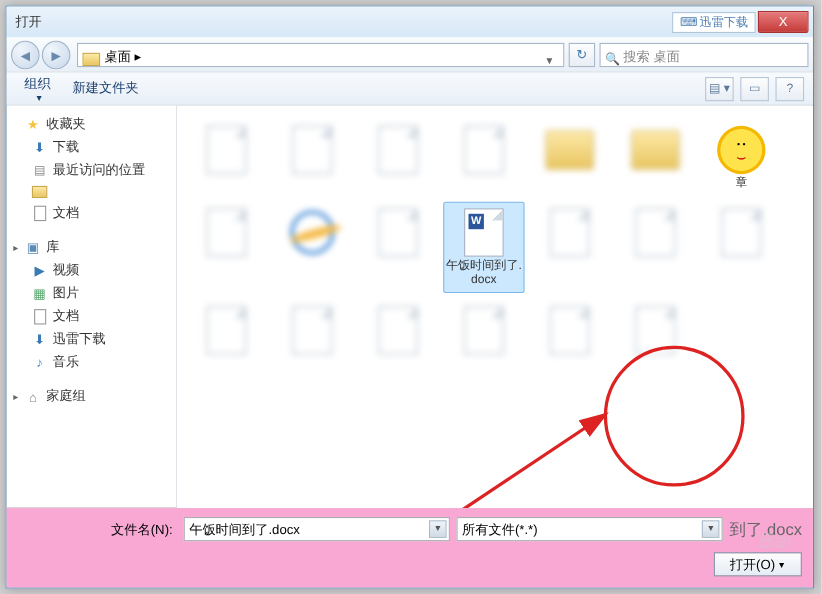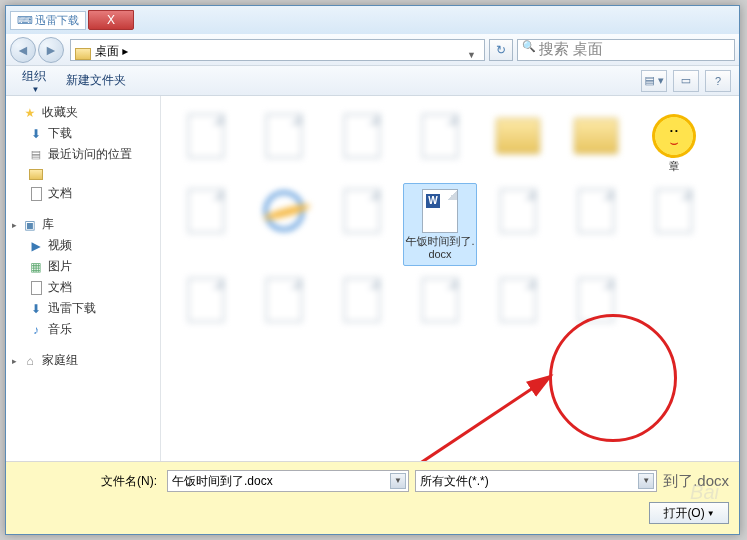--- a/index.html
+++ b/index.html
@@ -10,21 +10,21 @@
     .ime-hint { font-size: 11px; color: #4a7db1; padding: 1px 6px; border: 1px solid #b0c6db; background: #fff; margin-right: 2px; }
     .ime-hint::before { content: "⌨"; margin-right: 2px; }
     .close-btn { width: 46px; height: 20px; background: linear-gradient(to bottom, #e67a7a, #c43c3a); color: #fff; text-align: center; font-size: 12px; line-height: 18px; border: 1px solid #a83232; border-radius: 0 0 2px 2px; cursor: pointer; }
     .navrow { height: 32px; display: flex; align-items: center; background: linear-gradient(to bottom, #fafcfe, #e8eff7); border-bottom: 1px solid #d0d9e2; padding: 0 4px; gap: 4px; }
     .navbtns { display: flex; }
     .navcircle { width: 26px; height: 26px; border-radius: 50%; background: radial-gradient(circle at 30% 30%, #f0f6fc, #c8d8e8); border: 1px solid #9fb4ca; margin-right: 2px; display: flex; align-items: center; justify-content: center; color: #6a8bad; font-size: 14px; }
     .addressbar { flex: 1; height: 22px; border: 1px solid #a8b8c8; background: #fff; display: flex; align-items: flex-end; padding: 0 4px; font-size: 12px; }
     .addr-icon { width: 16px; height: 12px; background: linear-gradient(to bottom, #fde9a8, #e8c560); border: 1px solid #c9a84a; margin-right: 4px; }
     .addr-dd { margin-left: auto; color: #666; font-size: 9px; padding: 0 4px; }
     .refresh { width: 24px; height: 22px; border: 1px solid #a8b8c8; background: linear-gradient(to bottom,#fdfdfd,#e8eef5); display: flex; align-items: center; justify-content: center; color: #4a7db1; font-size: 12px; }
-    .searchbox { width: 218px; height: 22px; border: 1px solid #a8b8c8; background: #fff; display: flex; align-items: flex-start; padding: 0 4px; font-size: 15px; color: #888; }
+    .searchbox { width: 190px; height: 22px; border: 1px solid #a8b8c8; background: #fff; display: flex; align-items: flex-end; padding: 0 4px; font-size: 12px; color: #888; }
     .searchbox::before { content: "🔍"; font-size: 11px; margin-right: 3px; }
     .toolbar { height: 30px; background: linear-gradient(to bottom, #f7fafd, #e8eff7); border-bottom: 1px solid #d0d9e2; display: flex; align-items: center; padding: 0 8px; font-size: 12px; gap: 4px; }
     .tbtn { padding: 3px 8px; color: #1a3e6e; cursor: pointer; display: flex; align-items: center; flex-direction: column; }
     .tbtn .dd { font-size: 8px; margin-left: 3px; }
     .spacer { flex: 1; }
     .viewbtn { width: 26px; height: 22px; border: 1px solid #b8c6d5; background: linear-gradient(to bottom,#fdfdfd,#e8eef5); display: flex; align-items: center; justify-content: center; font-size: 11px; color: #5a7a9c; margin-left: 2px; }
     .body { flex: 1; display: flex; overflow: hidden; }
     .sidebar { width: 155px; background: #fff; border-right: 1px solid #e0e4e8; overflow-y: auto; padding: 6px 0; }
     .sb-group { margin-bottom: 10px; }
     .sb-head { display: flex; align-items: center; font-size: 12px; padding: 2px 6px; color: #333; }
@@ -54,37 +54,38 @@
     .doc-ico.word::after { content:"W"; position:absolute; top:4px; left:3px; width:14px; height:14px; background:#2b579a; color:#fff; font-size:10px; font-weight:bold; text-align:center; line-height:14px; }
     .folder-ico { width: 44px; height: 36px; background: linear-gradient(to bottom,#fde9a8,#e8c560); border:1px solid #c9a84a; border-radius:2px; }
     .ie-ico { width:40px; height:40px; border-radius:50%; border:3px solid #2b7cd1; position:relative; }
     .ie-ico::after { content:""; position:absolute; left:-4px; top:14px; width:48px; height:8px; background:#f5b842; border-radius:50%; transform:rotate(-15deg); }
     .sun-ico { width:44px; height:44px; border-radius:50%; background: radial-gradient(circle, #ffe34d 60%, #f5b800 62%); position:relative; }
     .sun-ico::before { content:"• •"; position:absolute; top:12px; width:100%; text-align:center; font-size:8px; }
     .sun-ico::after { content:"⌣"; position:absolute; top:20px; width:100%; text-align:center; color:#c00; font-size:14px; }
     .sel { background: #cce8ff; border: 1px solid #7ab7ed; border-radius: 2px; padding: 3px 1px; }
     .circle-annot { position: absolute; left: 388px; top: 218px; width: 128px; height: 128px; border: 3px solid #d22; border-radius: 50%; pointer-events: none; }
     .arrow-annot { position: absolute; left: -10px; top: 250px; width: 430px; height: 300px; pointer-events: none; }
-    .footer { background: #fef9c3; border-top: 1px solid #d8d8d8; padding: 8px 10px 10px 10px; display: flex; flex-direction: column; gap: 8px; }
+    .footer { background: #f9a8d4; border-top: 1px solid #d8d8d8; padding: 8px 10px 10px 10px; display: flex; flex-direction: column; gap: 8px; }
     .frow { display: flex; align-items: center; gap: 6px; font-size: 12px; }
     .flabel { width: 145px; text-align: right; padding-right: 4px; }
     .combo { flex: 1; height: 22px; border: 1px solid #abadb3; background: #fff; display: flex; align-items: center; padding: 0 4px; font-size: 12px; position:relative; }
     .combo .dd { position:absolute; right:2px; top:2px; width:16px; height:16px; background: linear-gradient(to bottom,#f0f4f9,#d0dae6); border:1px solid #a8b8c8; text-align:center; font-size:8px; line-height:14px; color:#555; }
     .filter { width: 160px; }
     .btnrow { display: flex; justify-content: flex-end; gap: 8px; margin-top: 2px; }
     .winbtn { min-width: 80px; height: 22px; border: 1px solid #8a9aab; background: linear-gradient(to bottom,#fdfdfd,#e4ecf4); font-size: 12px; padding: 0 10px; cursor: pointer; display:flex; align-items:center; justify-content:center; gap:2px; }
     .winbtn .dd { font-size: 8px; }
     .watermark { position:absolute; right:20px; bottom:30px; font-size:20px; color:#ccc; font-style:italic; pointer-events:none; opacity:0.4; }
   </style>
 </head>
 <body>
 
 <div class="dialog">
 
   <div class="titlebar">
+    <span class="title">打开</span>
     <span class="ime-hint">迅雷下载</span>
     <div class="close-btn">X</div>
   </div>
 
   <div class="navrow">
     <div class="navbtns">
       <div class="navcircle">◄</div>
       <div class="navcircle">►</div>
     </div>
     <div class="addressbar">

